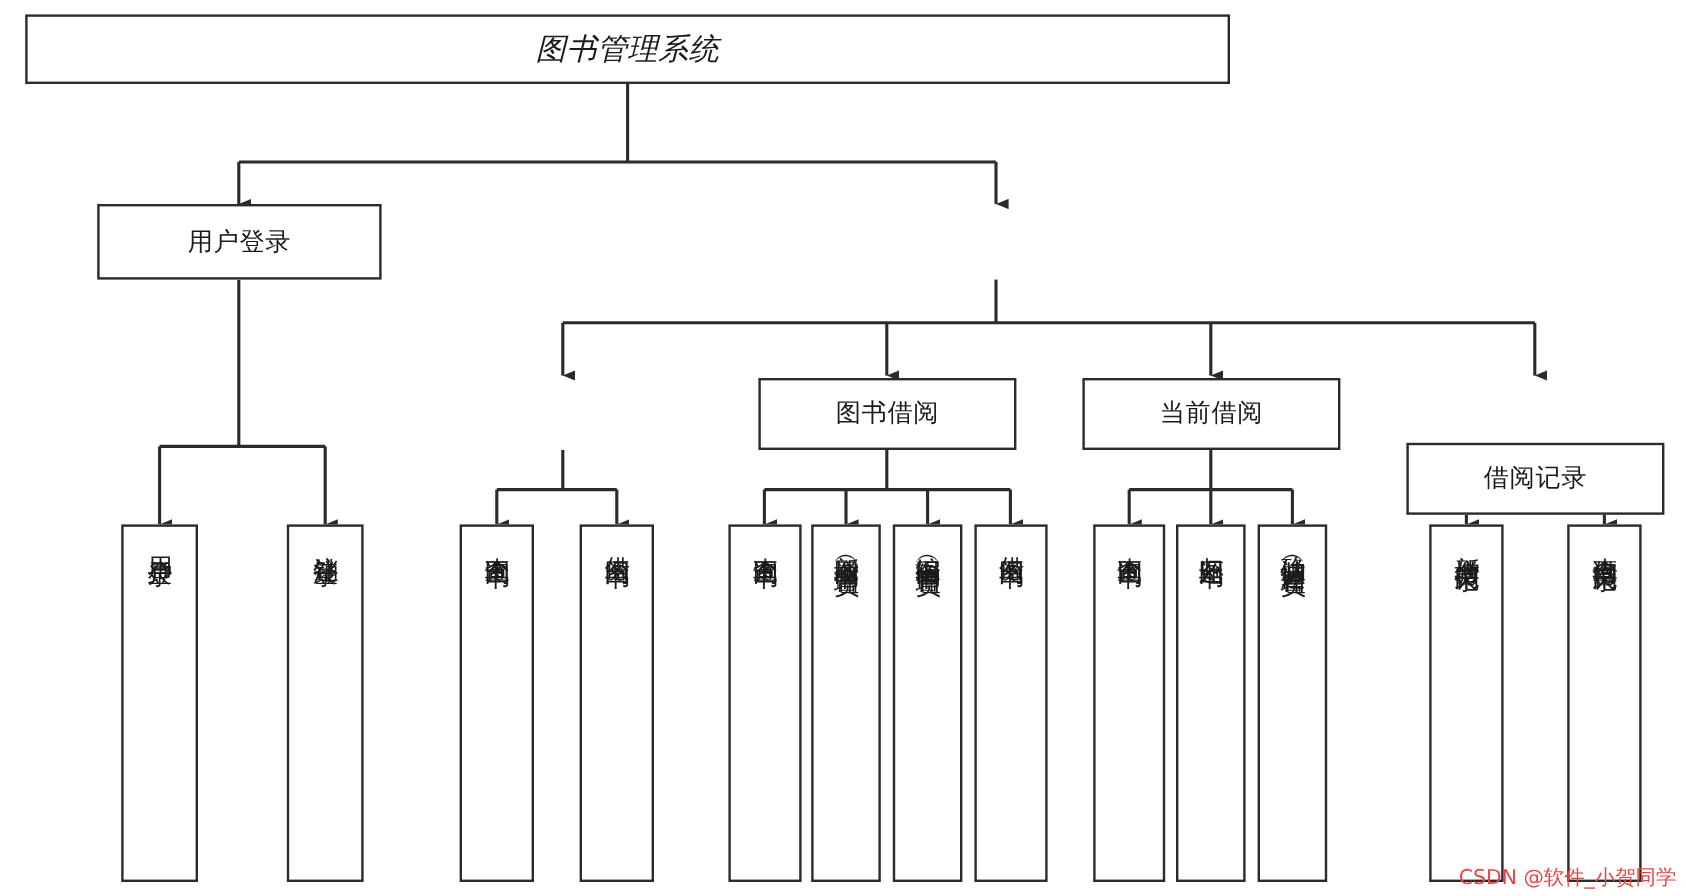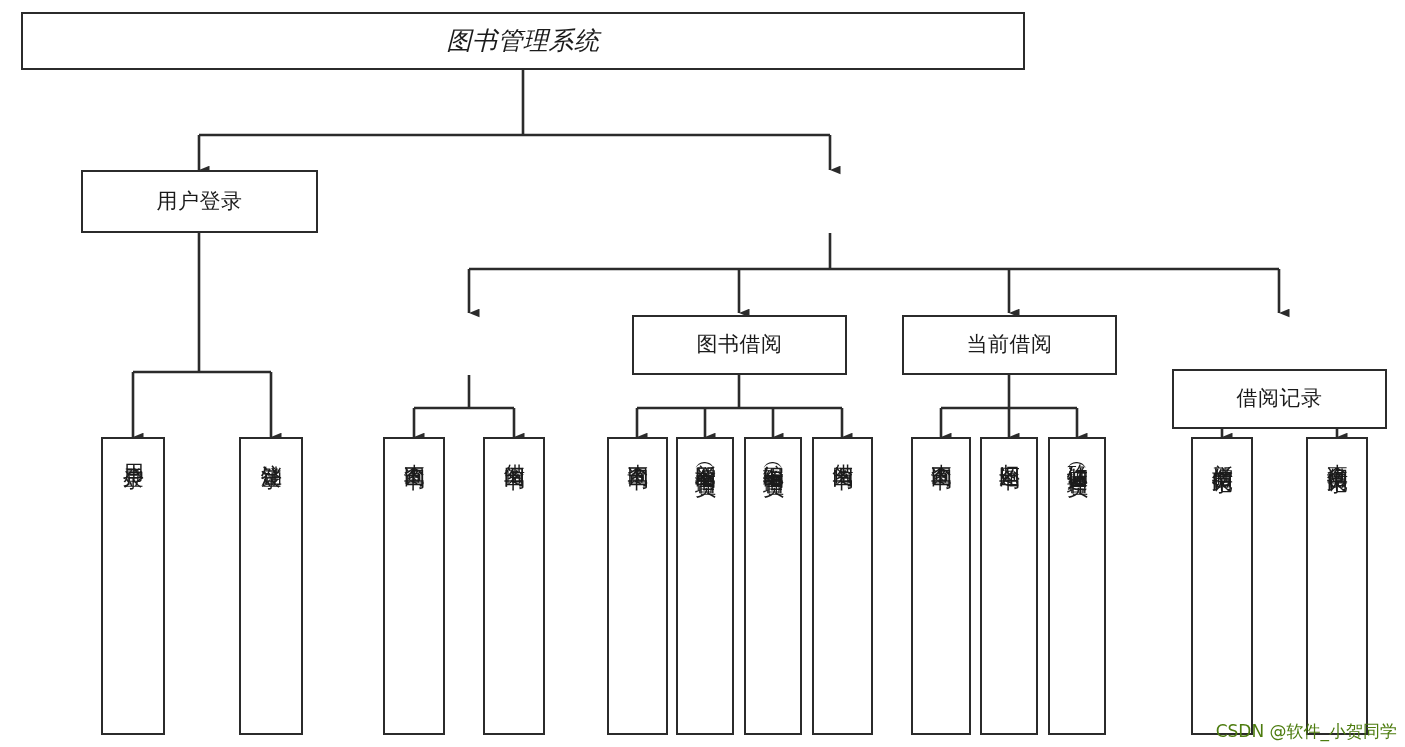--- a/index.html
+++ b/index.html
@@ -61,21 +61,21 @@
     font-size: 21px;
     line-height: 1.0;
     letter-spacing: 2px;
     white-space: nowrap;
   }
   .watermark {
     position: absolute;
     right: 8px;
     bottom: 4px;
     font-size: 17px;
-    color: #4d7c0f;
+    color: #ef4444;
     white-space: nowrap;
     font-family: "DejaVu Sans", "Liberation Sans", sans-serif;
     text-align: center;
   }
 </style>
 </head>
 <body>
 
 <div id="diagram-root">
 

